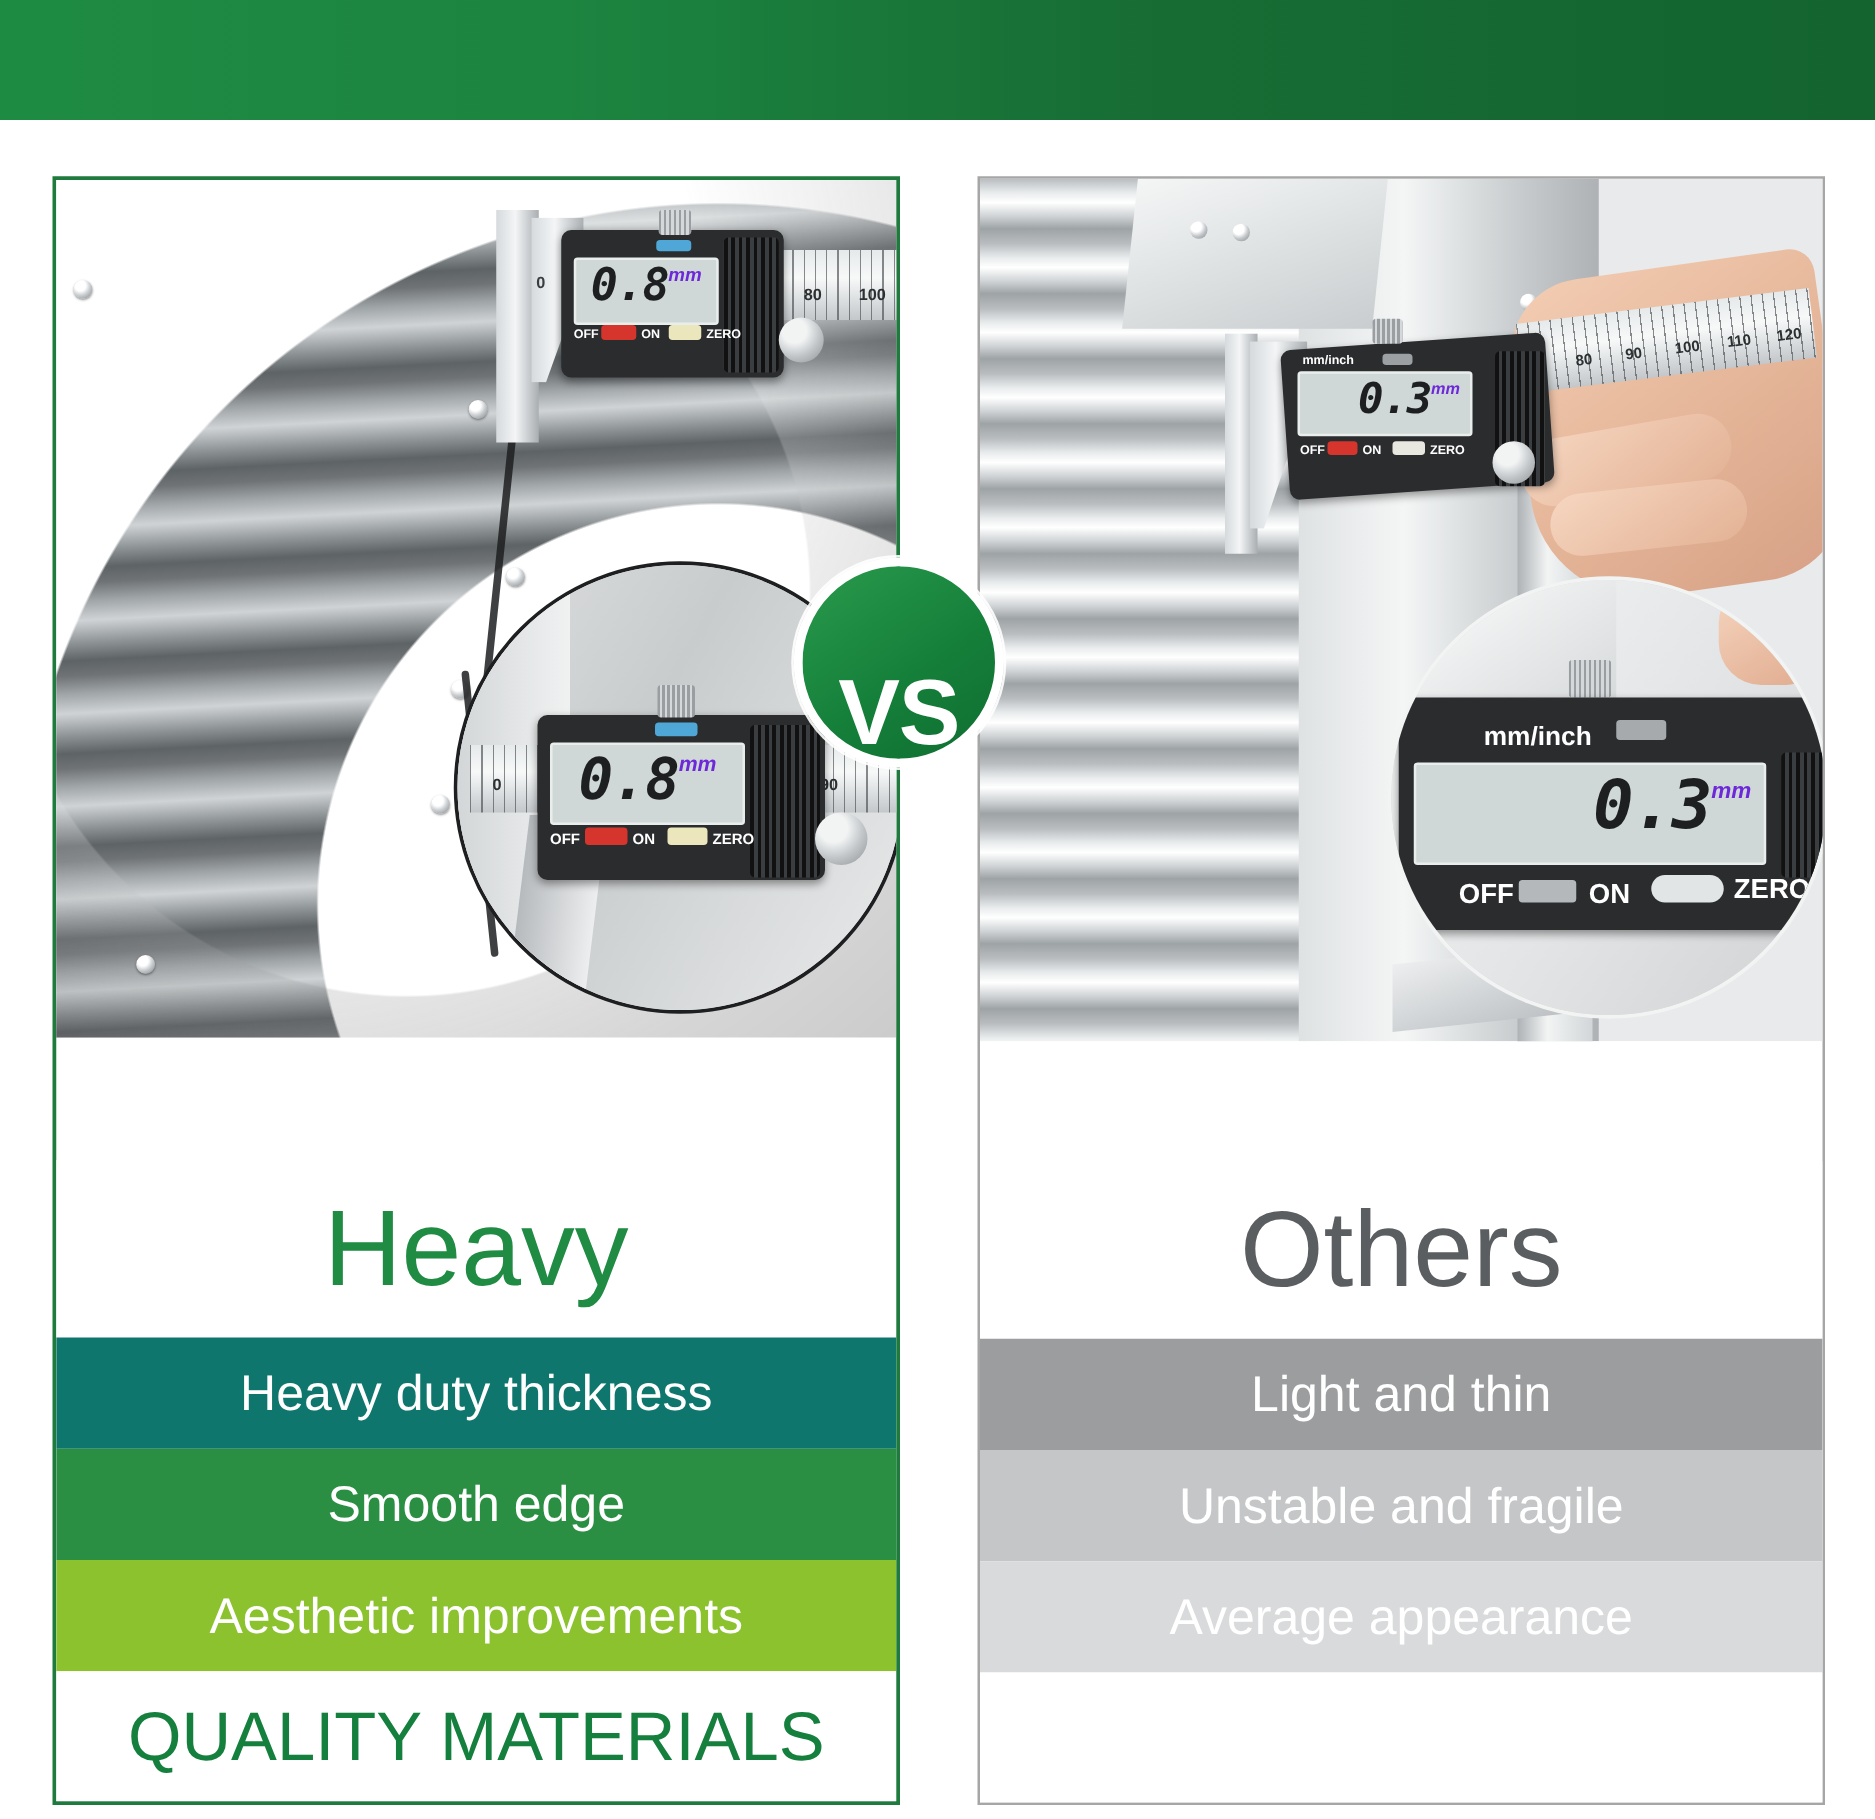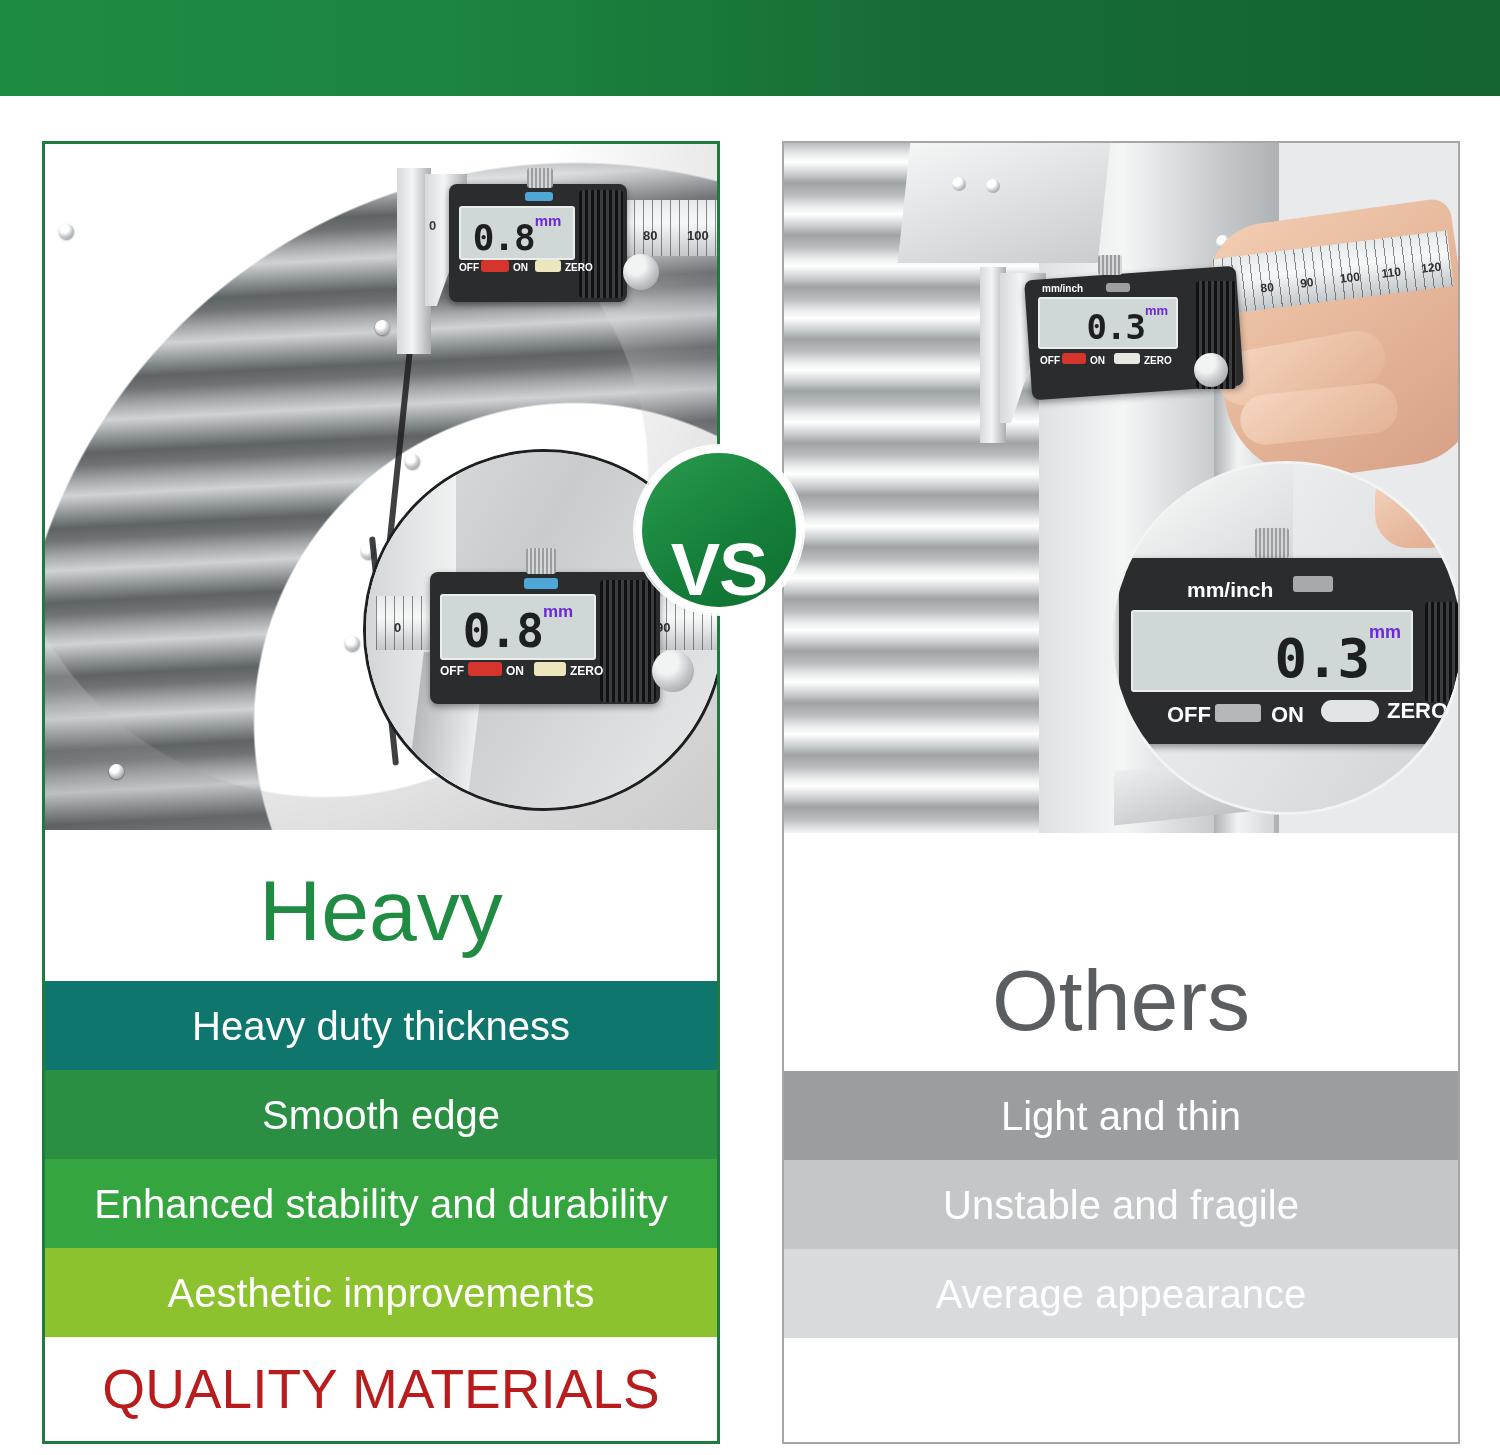--- a/index.html
+++ b/index.html
@@ -164,22 +164,23 @@
     background: #2a2c2e;
     border-radius: 8px;
     box-shadow: 0 3px 7px rgba(0,0,0,.4);
   }
   .cal-screen {
     position: absolute;
     background: #cfd8d6;
     border: 2px solid #e9eeec;
     border-radius: 3px;
     display: flex;
-    align-items: flex-end;
+    align-items: flex-start;
     justify-content: center;
+    font-style: italic;
   }
   .cal-value {
     font-family: "DejaVu Sans Mono", monospace;
     font-weight: bold;
     color: #1d1f20;
     letter-spacing: -1px;
   }
   .cal-unit {
     font-family: "Liberation Sans", sans-serif;
     font-weight: bold;
@@ -281,21 +282,21 @@
   }
 
   .footer-row {
     height: 104px;
     background: #ffffff;
     display: flex;
     align-items: center;
     justify-content: center;
   }
   .footer-text {
-    color: #b91c1c;
+    color: #15803d;
     font-size: 55px;
     line-height: 1;
     white-space: nowrap;
   }
 </style>
 </head>
 <body>
 
 <div class="top-banner"></div>
 
@@ -391,23 +392,20 @@
     <div class="label-block">
       <div class="title-row">
         <span class="title-text ours">Heavy</span>
       </div>
       <div class="feat-row" style="background:#0f766e;">
         <span class="feat-text">Heavy duty thickness</span>
       </div>
       <div class="feat-row" style="background:#2a8f42;">
         <span class="feat-text">Smooth edge</span>
       </div>
-      <div class="feat-row" style="background:#35a63f;">
-        <span class="feat-text">Enhanced stability and durability</span>
-      </div>
       <div class="feat-row" style="background:#8cc22e;">
         <span class="feat-text">Aesthetic improvements</span>
       </div>
       <div class="footer-row">
         <span class="footer-text">QUALITY MATERIALS</span>
       </div>
     </div>
   </div>
 
   <div class="panel right">

